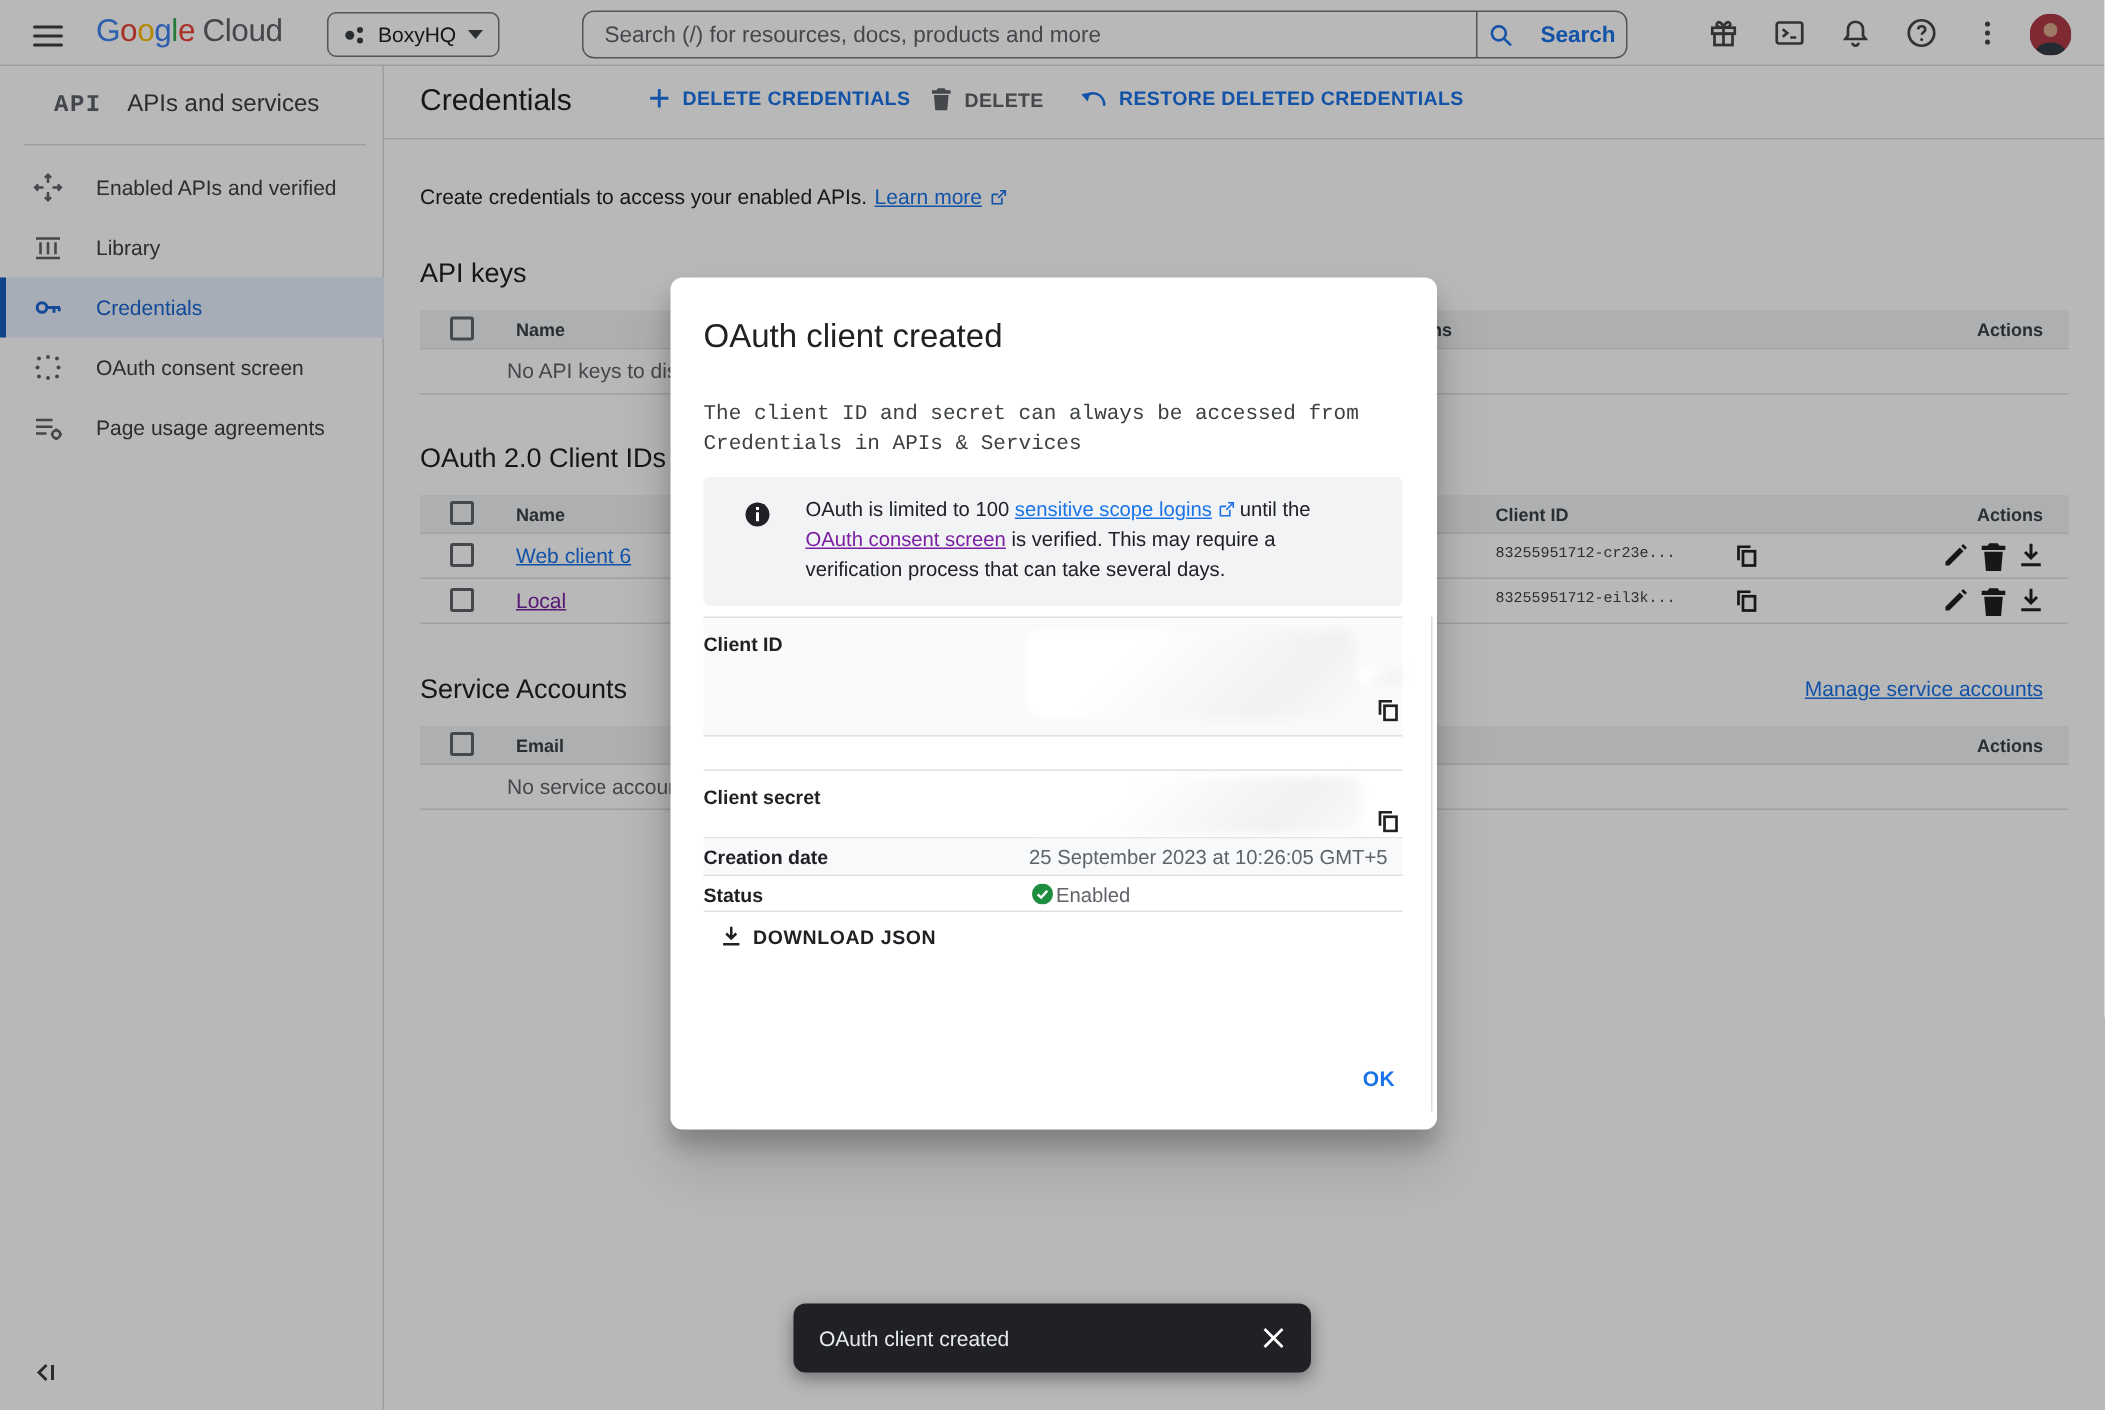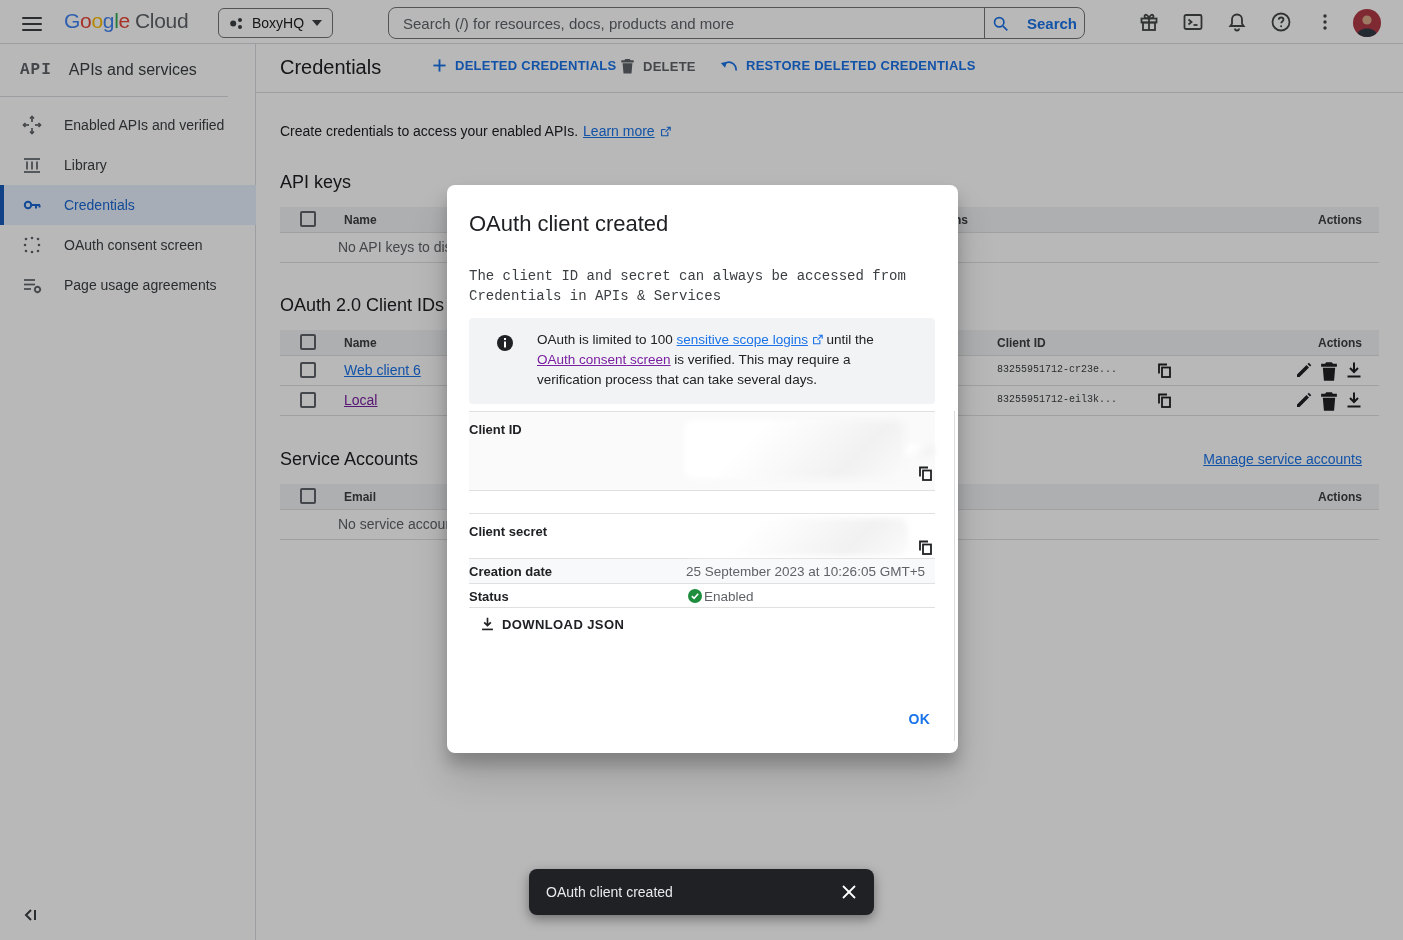--- a/index.html
+++ b/index.html
@@ -19,21 +19,21 @@
   .caret { width:0; height:0; border-left:5px solid transparent; border-right:5px solid transparent; border-top:6px solid #3c4043; }
   .searchbox { position:absolute; left:388px; top:7px; width:697px; height:32px; border:1px solid #747775; border-radius:8px; background:#fff; display:flex; }
   .searchbox input { flex:1; border:none; outline:none; background:transparent; padding:0 14px; font-size:15px; color:#202124; font-family:"Liberation Sans",sans-serif; }
   .searchbox input::placeholder { color:#5f6368; }
   .search-btn { width:100px; border-left:1px solid #747775; display:flex; align-items:center; justify-content:center; gap:18px; color:#1a73e8; font-size:15px; font-weight:bold; cursor:pointer; }
   .tb-icon { position:absolute; top:10px; width:24px; height:24px; color:#444746; cursor:pointer; }
   .avatar { position:absolute; left:1353px; top:9px; width:28px; height:28px; border-radius:50%; overflow:hidden; cursor:pointer; }
 
   
   .sidebar { position:absolute; left:0; top:44px; width:256px; height:896px; background:#fff; border-right:1px solid #dadce0; z-index:1; }
-  .sb-head { position:absolute; left:0; top:0; width:228px; height:53px; border-bottom:1px solid #dadce0; display:flex; align-items:center; }
+  .sb-head { position:absolute; left:16px; top:0; width:228px; height:53px; border-bottom:1px solid #dadce0; display:flex; align-items:center; }
   .sb-glyph { font-family:"Liberation Mono", monospace; font-weight:bold; font-size:16px; color:#5f6368; margin-left:20px; letter-spacing:1px; }
   .sb-title { font-size:16px; color:#3c4043; margin-left:17px; }
   .sb-item { position:absolute; left:0; width:256px; height:40px; display:flex; align-items:center; cursor:pointer; color:#3c4043; }
   .sb-item .ic { width:24px; height:24px; margin-left:20px; color:#5f6368; flex:0 0 auto; }
   .sb-item .lbl { font-size:14px; margin-left:20px; }
   .sb-item.sel { background:#e8f0fe; color:#1967d2; }
   .sb-item.sel .ic { color:#1967d2; }
   .sb-item.sel::before { content:""; position:absolute; left:0; top:0; width:4px; height:40px; background:#185abc; }
   .collapse { position:absolute; left:22px; top:861px; width:20px; height:20px; color:#3c4043; cursor:pointer; }
 
@@ -247,21 +247,21 @@
   </div>
 
   <div class="main-head">
     <div class="mh-title">Credentials</div>
 
     <div class="txt-btn blue" style="left:176px">
       <svg width="15" height="15" viewBox="0 0 16 16">
         <line x1="8" y1="1.5" x2="8" y2="14.5" stroke="#1a73e8" stroke-width="2"></line>
         <line x1="1.5" y1="8" x2="14.5" y2="8" stroke="#1a73e8" stroke-width="2"></line>
       </svg>
-      <span>DELETED CREDENTIALS</span>
+      <span>DELETE CREDENTIALS</span>
     </div>
 
     <div class="txt-btn gray" style="left:364px">
       <svg width="15" height="16" viewBox="0 0 16 18" fill="#5f6368">
         <path d="M5.5 1h5l1 1.5H15V5H1V2.5h3.5zM2.5 6h11l-1 11.5h-9z"></path>
       </svg>
       <span>DELETE</span>
     </div>
 
     <div class="txt-btn blue" style="left:464px">

